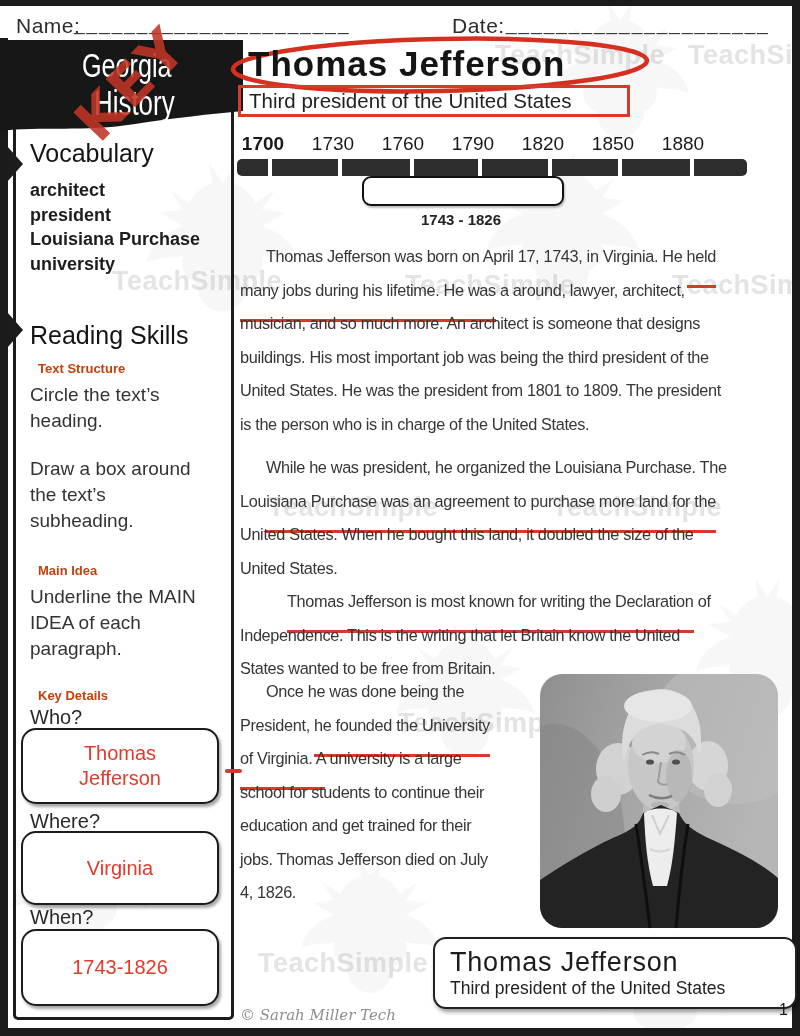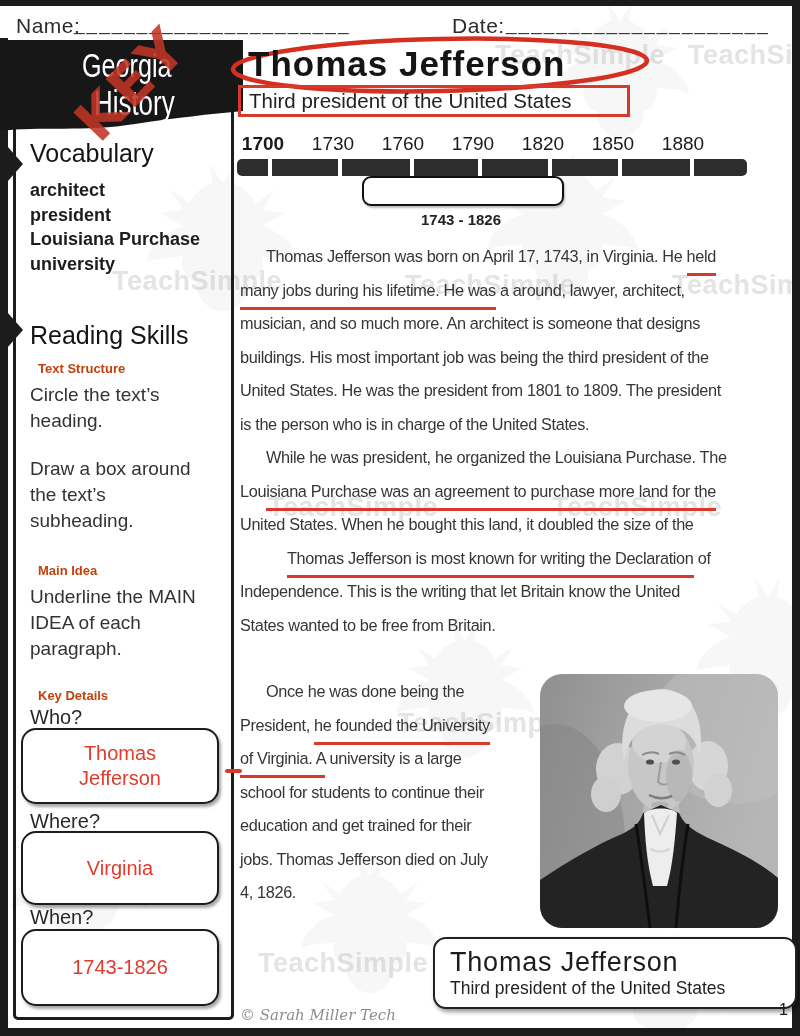--- a/index.html
+++ b/index.html
@@ -39,21 +39,21 @@
   .timeline{position:absolute;left:237px;top:133px;width:515px;height:100px;}
   .tl-year{position:absolute;top:0;transform:translateX(-50%);font-size:19px;color:#1a1a1a;}
   .tl-bar{position:absolute;left:0;top:26px;width:510px;height:17px;background:#2d2d2d;border-radius:5px;}
   .tl-gap{position:absolute;top:0;width:4px;height:17px;background:#fff;}
   .tl-bracket{position:absolute;left:125px;top:43px;width:198px;height:26px;background:#fff;border:2.5px solid #111;
               border-radius:9px;box-shadow:1px 2px 2px rgba(0,0,0,.25);}
   .tl-bracket-label{position:absolute;left:125px;top:78px;width:198px;text-align:center;font-size:15px;font-weight:bold;color:#222;}
   
   .col{position:absolute;left:240px;}
   .tline{height:33.5px;line-height:33.5px;font-size:16.3px;letter-spacing:-0.35px;color:#363636;white-space:nowrap;}
-  .mi{border-bottom:3.5px solid var(--red);padding-bottom:8px;}
+  .mi{border-bottom:3.5px solid var(--red);padding-bottom:20px;}
   .red-dash{position:absolute;left:225px;top:769px;width:17px;height:4px;background:var(--red);border-radius:2px;}
   
   .portrait{position:absolute;left:540px;top:674px;width:238px;height:254px;border-radius:22px;overflow:hidden;}
   
   .caption-box{position:absolute;left:433px;top:937px;width:345px;height:68px;background:#fff;border:2.5px solid #222;
                border-radius:13px;box-shadow:2px 3px 4px rgba(0,0,0,.4);padding-left:15px;display:flex;flex-direction:column;justify-content:center;}
   .caption-title{font-size:27px;font-weight:500;color:#1c1c1c;letter-spacing:.8px;line-height:30px;white-space:nowrap;}
   .caption-sub{font-size:17.5px;font-weight:500;color:#222;line-height:22px;white-space:nowrap;}
   
   .signature{position:absolute;left:240px;top:1006px;width:380px;
@@ -215,23 +215,24 @@
     <div class="tl-bracket-label">1743 - 1826</div>
   </div>
 
   <div class="col" id="paras-full" style="top:240px;width:552px">
       <div class="tline" style="padding-left: 26px;"><span>Thomas Jefferson was born on April 17, 1743, in Virginia. He </span><span class="mi">held</span></div>
       <div class="tline"><span class="mi">many jobs during his lifetime. He was</span><span> a around, lawyer, architect,</span></div>
       <div class="tline"><span>musician, and so much more. An architect is someone that designs</span></div>
       <div class="tline"><span>buildings. His most important job was being the third president of the</span></div>
       <div class="tline"><span>United States. He was the president from 1801 to 1809. The president</span></div>
       <div class="tline"><span>is the person who is in charge of the United States.</span></div>
-      <div class="tline" style="padding-left: 26px;"><span>While he was president, he organized the Louisiana Purchase. The</span></div>
+      <div class="tline" style="padding-left: 26px; margin-top: 10px;"><span>While he was president, he organized the Louisiana Purchase. The</span></div>
       <div class="tline"><span>Lou</span><span class="mi">isiana Purchase was an agreement to purchase more land for the</span></div>
       <div class="tline"><span>United States. When he bought this land, it doubled the size of the</span></div>
+      <div class="tline"><span>United States.</span></div>
       <div class="tline" style="padding-left: 47px;"><span class="mi">Thomas Jefferson is most known for writing the Declaration</span><span> of</span></div>
       <div class="tline"><span>Independence. This is the writing that let Britain know the United</span></div>
       <div class="tline"><span>States wanted to be free from Britain.</span></div>
     </div>
   <div class="col" id="para-narrow" style="top:675px;width:300px">
       <div class="tline" style="padding-left: 26px;"><span>Once he was done being the</span></div>
       <div class="tline"><span>President, </span><span class="mi">he founded the University</span></div>
       <div class="tline"><span class="mi">of Virginia. A</span><span> university is a large</span></div>
       <div class="tline"><span>school for students to continue their</span></div>
       <div class="tline"><span>education and get trained for their</span></div>

